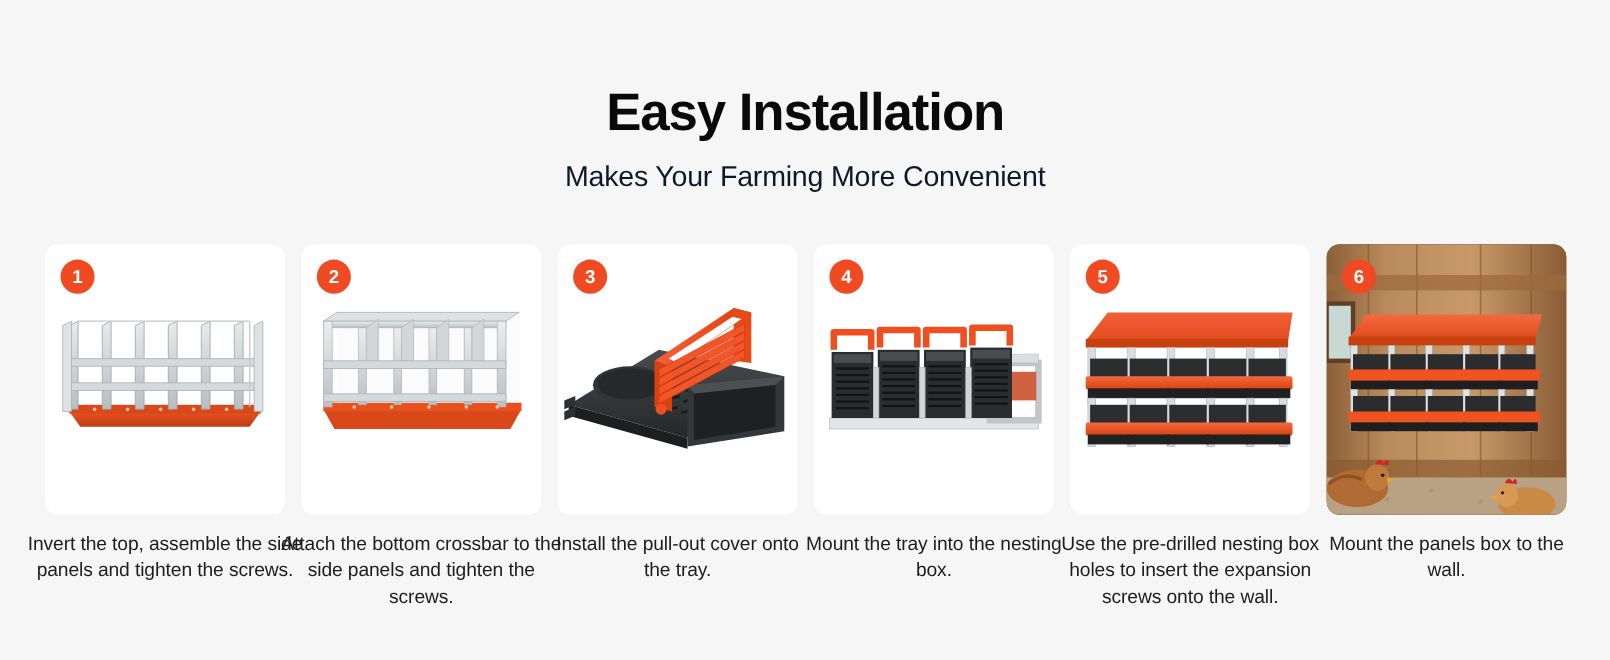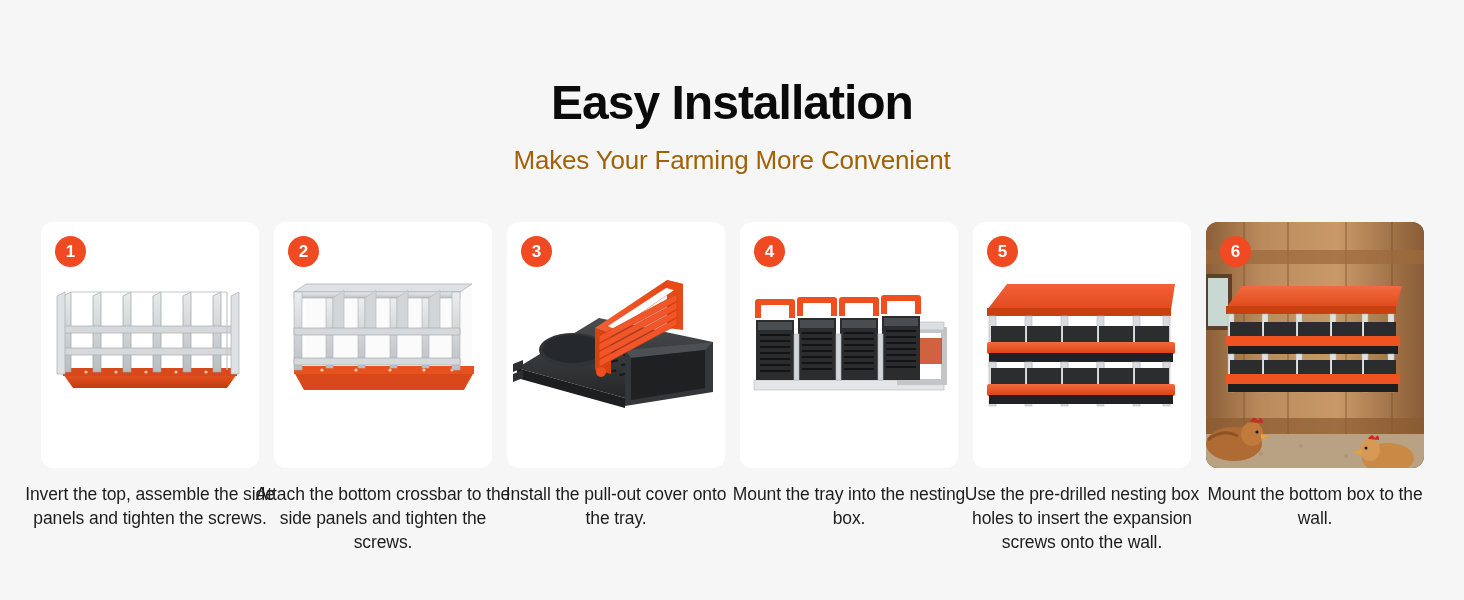--- a/index.html
+++ b/index.html
@@ -11,21 +11,21 @@
   }
   .page { position:relative; width:1464px; height:476px; }
 
   
   .header { text-align:center; padding-top:78px; }
   .title {
     font-size:48px; font-weight:bold; color:#0a0a0a;
     letter-spacing:-1px; line-height:1.05;
   }
   .subtitle {
-    font-size:26px; font-weight:normal; color:#a16207;
+    font-size:26px; font-weight:normal; color:#0f172a;
     margin-top:17px; letter-spacing:-0.2px;
   }
 
   
   .steps {
     position:absolute; left:41px; top:222px;
     width:1383px; display:flex; gap:15px;
   }
   .step { width:218px; }
   .card {
@@ -529,17 +529,17 @@
             <g>
               <ellipse cx="182" cy="236" rx="26" ry="15" fill="#c98a46"></ellipse>
               <ellipse cx="164" cy="228" rx="10" ry="11" fill="#d79a56"></ellipse>
               <path d="M162,217 q4,-7 7,-1 q4,-6 4,2 z" fill="#cc2a22"></path>
               <polygon points="155,228 147,230 155,233" fill="#e8a43a"></polygon>
               <circle cx="160" cy="226" r="1.5" fill="#231a12"></circle>
             </g>
           </svg>
         </div>
       </div>
-      <div class="caption">Mount the bottom box to the wall.</div>
+      <div class="caption">Mount the panels box to the wall.</div>
     </div>
 
   </div>
 </div>
 
 </body></html>

